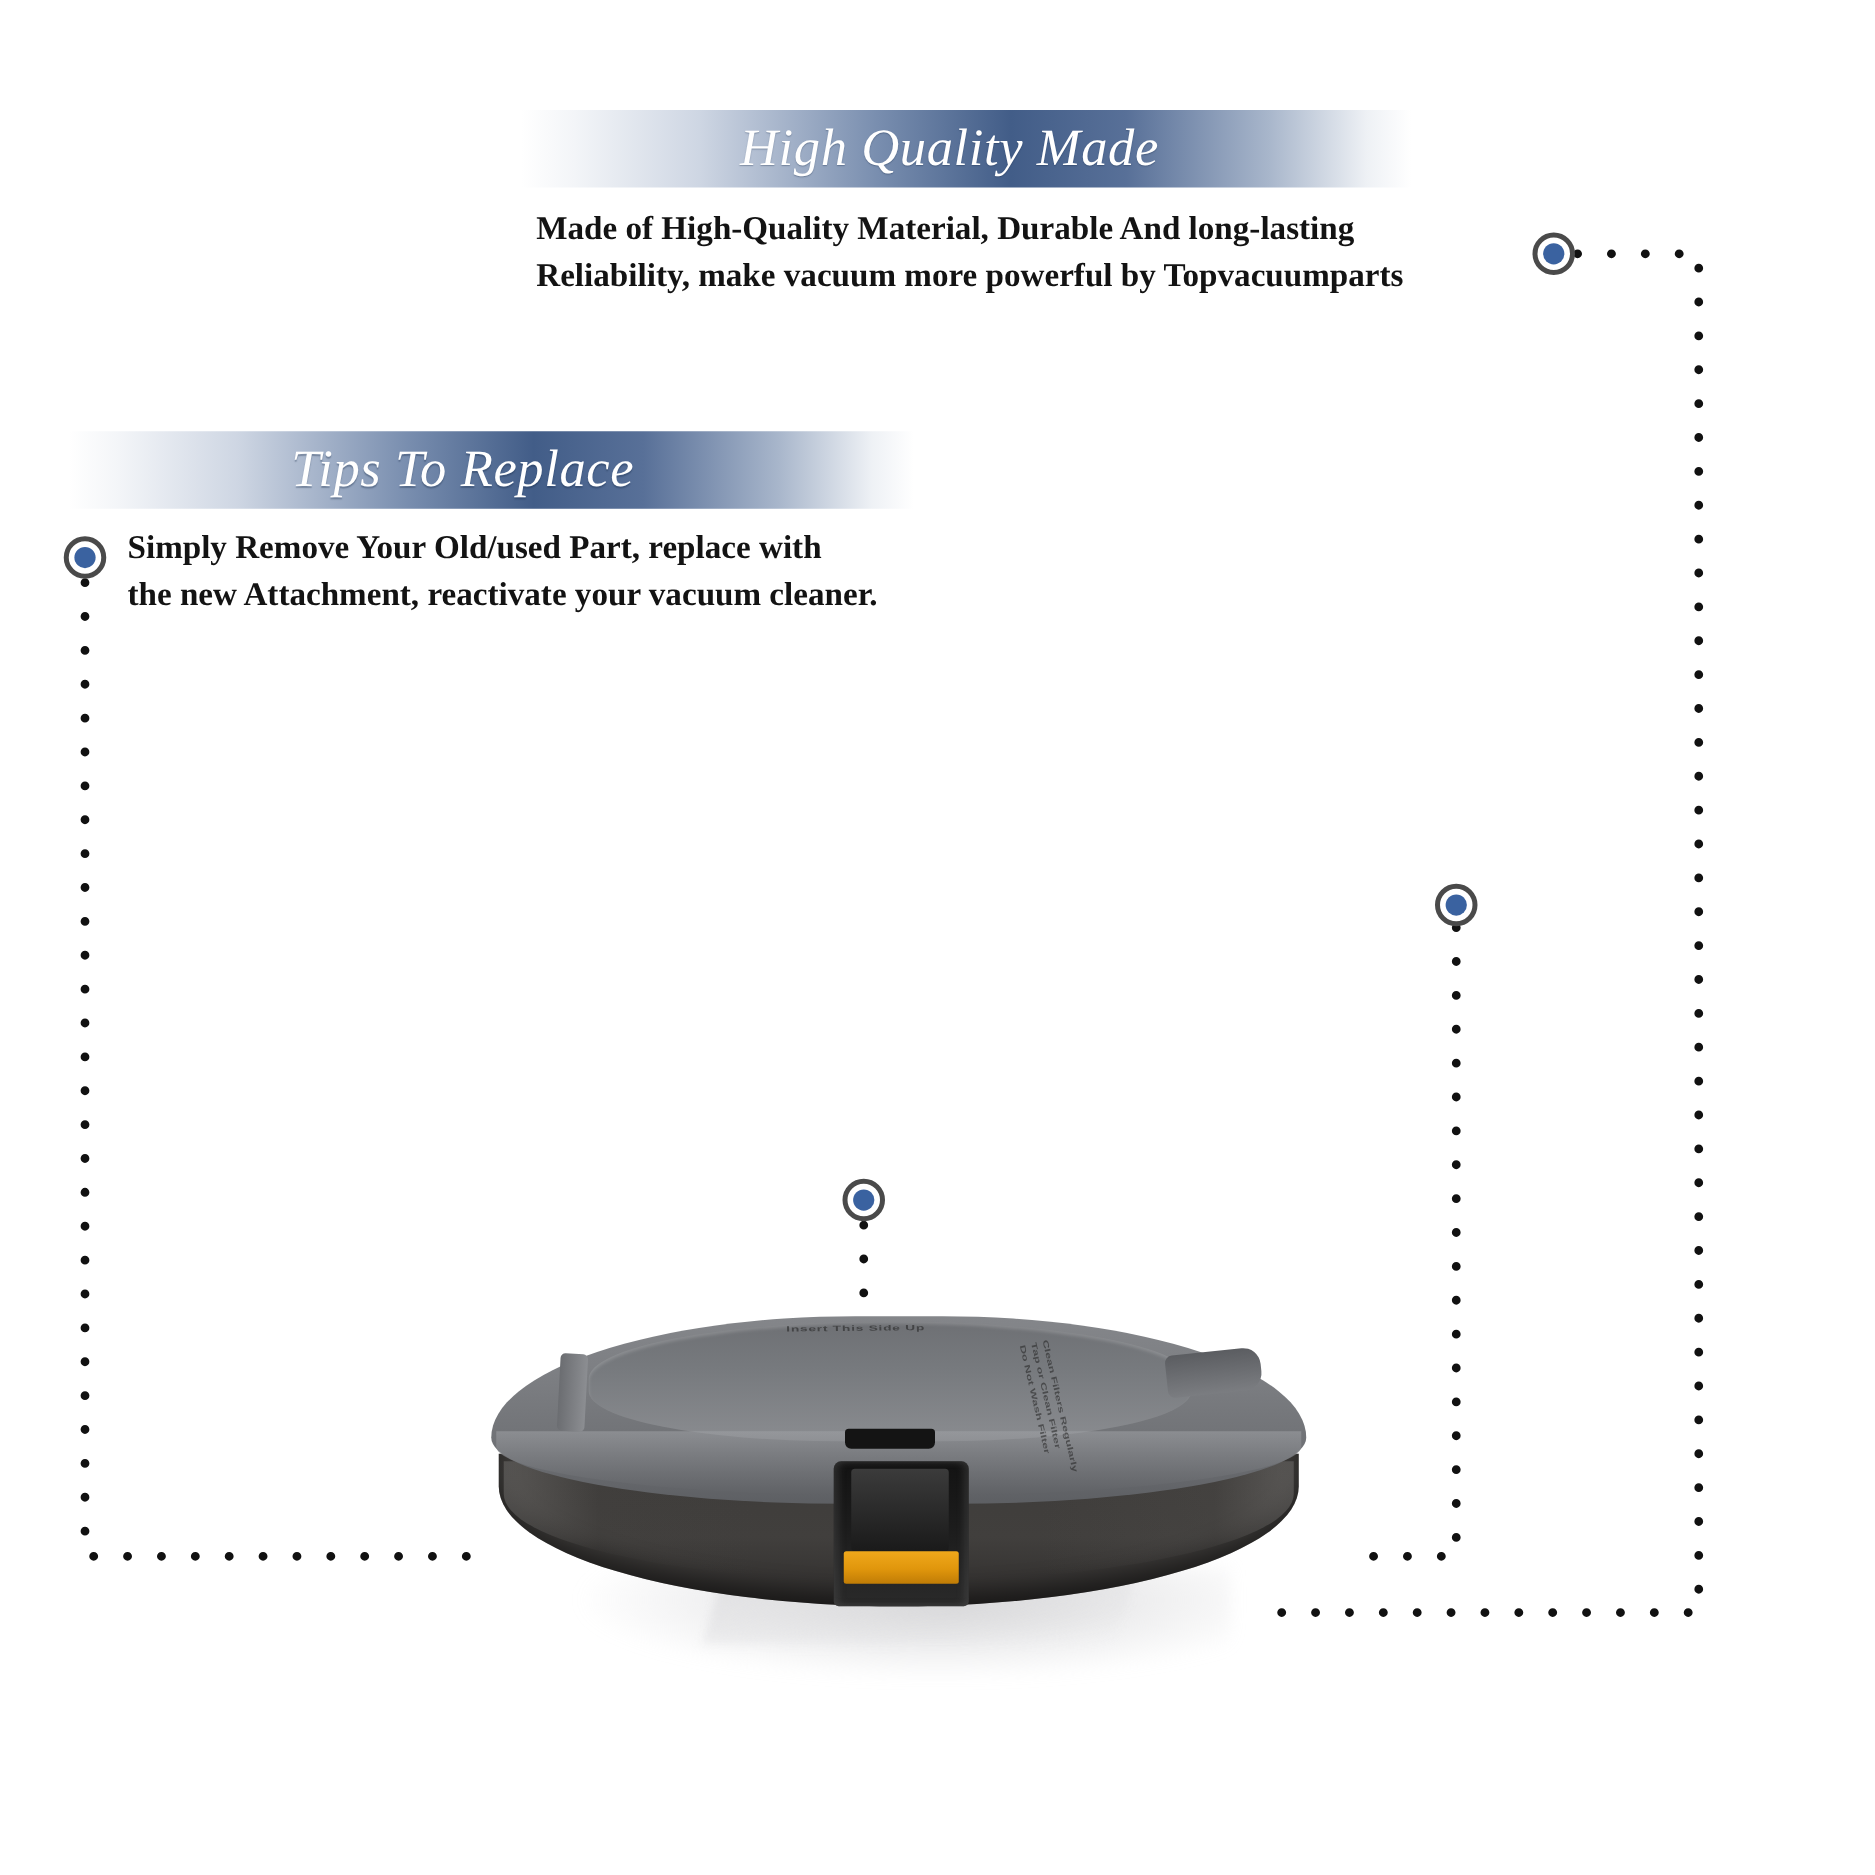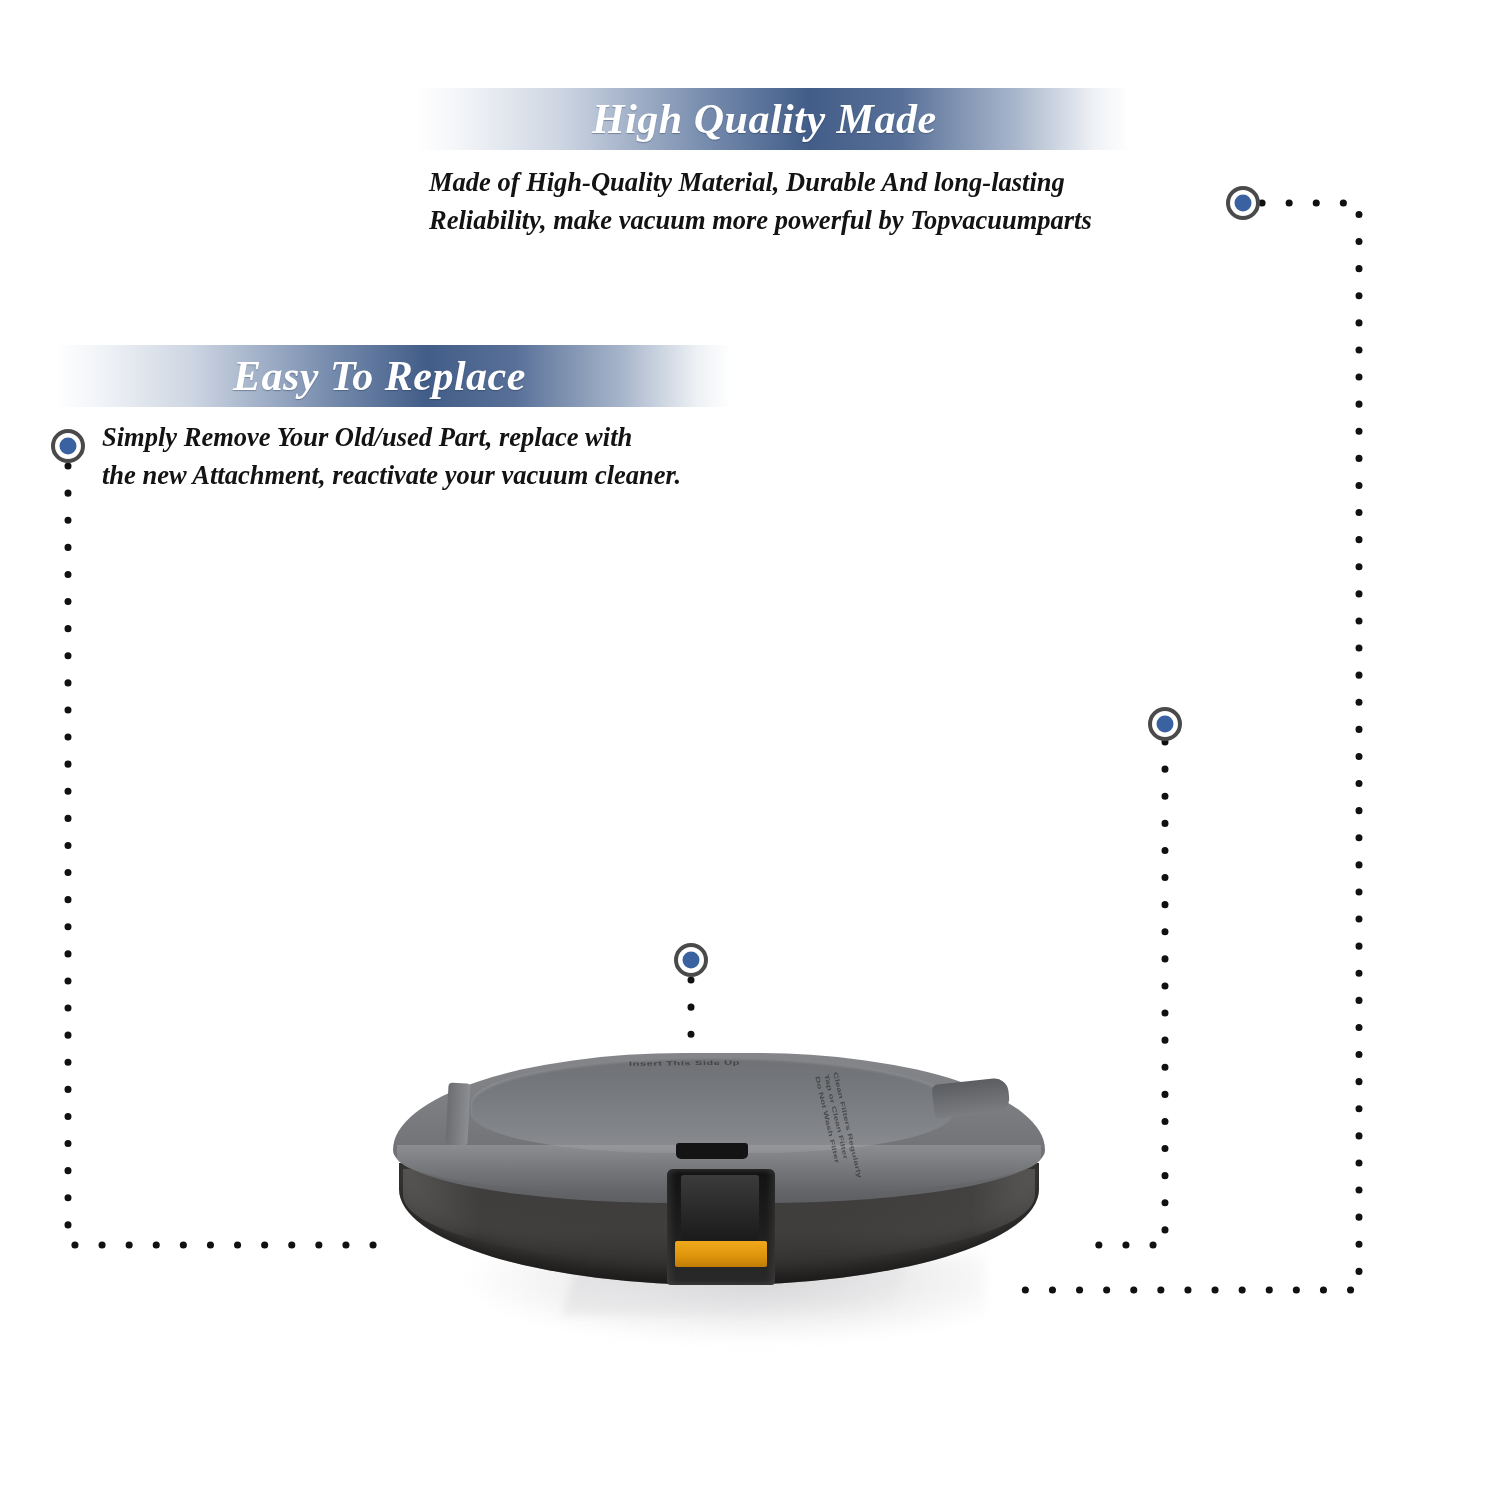--- a/index.html
+++ b/index.html
@@ -46,30 +46,29 @@
         rgba(66,93,136,1) 55%,
         rgba(88,112,152,1) 68%,
         rgba(168,182,203,1) 84%,
         rgba(238,241,245,1) 95%,
         rgba(255,255,255,1) 100%);
     display: flex;
     align-items: center;
   }
   .banner-title {
     font-style: italic;
-    font-weight: bold;
+    font-weight: normal;
     color: #ffffff;
     font-size: 42px;
     letter-spacing: 0.5px;
     line-height: 1;
     text-shadow: 0 1px 1px rgba(20,40,70,0.35);
     white-space: nowrap;
   }
   .body-text {
-    font-style: italic;
     font-weight: bold;
     color: #131313;
     font-size: 26.5px;
     line-height: 1.42;
     white-space: pre-line;
     margin-top: 14px;
   }
 
   
   #feature-quality { left: 417px; top: 88px; width: 712px; }
@@ -303,21 +302,21 @@
   <div class="feature" id="feature-quality">
     <div class="banner">
       <span class="banner-title">High Quality Made</span>
     </div>
     <div class="body-text">Made of  High-Quality Material, Durable And long-lasting
 Reliability, make vacuum more powerful by Topvacuumparts</div>
   </div>
 
   <div class="feature" id="feature-replace">
     <div class="banner">
-      <span class="banner-title">Easy To Replace</span>
+      <span class="banner-title">Tips To Replace</span>
     </div>
     <div class="body-text">Simply Remove Your Old/used Part, replace with
 the new Attachment, reactivate your vacuum cleaner.</div>
   </div>
 
 
 
   <div class="marker" id="marker-quality"></div>
   <div class="marker" id="marker-replace"></div>
   <div class="marker" id="marker-tips"></div>

